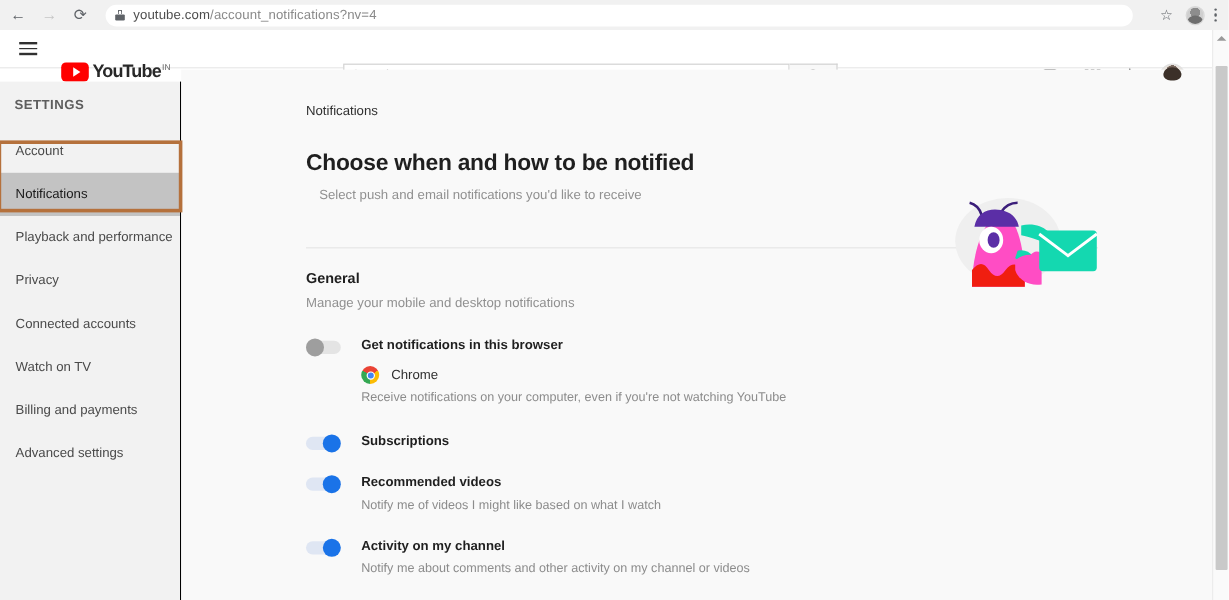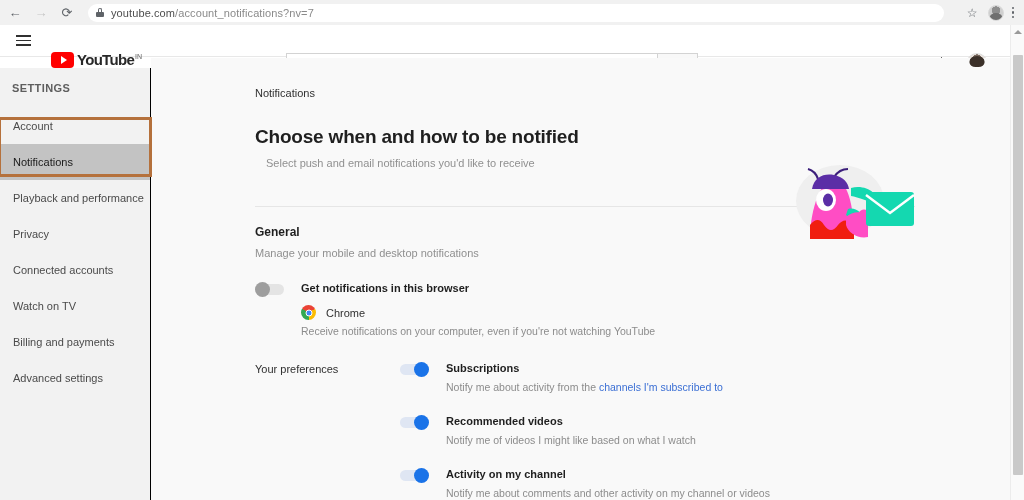--- a/index.html
+++ b/index.html
@@ -207,21 +207,21 @@
   <div class="browser-bar">
     <div class="nav-btn">←</div>
     <div class="nav-btn disabled">→</div>
     <div class="nav-btn">⟳</div>
     <div class="omnibox">
       <div class="lock-icon">
         <div class="shackle"></div>
           <div class="body"></div>
       </div>
       <div class="url-text">
-        <span>youtube.com</span><span class="dim">/account_notifications?nv=7</span>
+        <span>youtube.com</span><span class="dim">/account_notifications?nv=4</span>
       </div>
     </div>
     <div class="bar-right">
       <div class="star-icon">☆</div>
       <div class="chrome-avatar"></div>
       <div class="kebab">
           <span></span>
           <span></span>
           <span></span>
         </div>
@@ -340,31 +340,29 @@
                 <div class="chrome-logo"></div>
                 <div class="browser-name">Chrome</div>
               </div>
               <div class="opt-desc">Receive notifications on your computer, even if you're not watching YouTube</div>
             </div>
           </div>
         </div>
       </div>
 
       <div class="row">
-        <div class="row-label">Your preferences</div>
         <div class="row-body">
 
           <div class="opt">
             <div class="toggle on">
               <div class="track"></div>
                 <div class="knob"></div>
             </div>
             <div class="opt-text">
               <div class="opt-title">Subscriptions</div>
-              <div class="opt-desc"><span>Notify me about activity from the </span><a href="#">channels I'm subscribed to</a></div>
             </div>
           </div>
 
           <div class="opt">
             <div class="toggle on">
               <div class="track"></div>
                 <div class="knob"></div>
             </div>
             <div class="opt-text">
               <div class="opt-title">Recommended videos</div>

